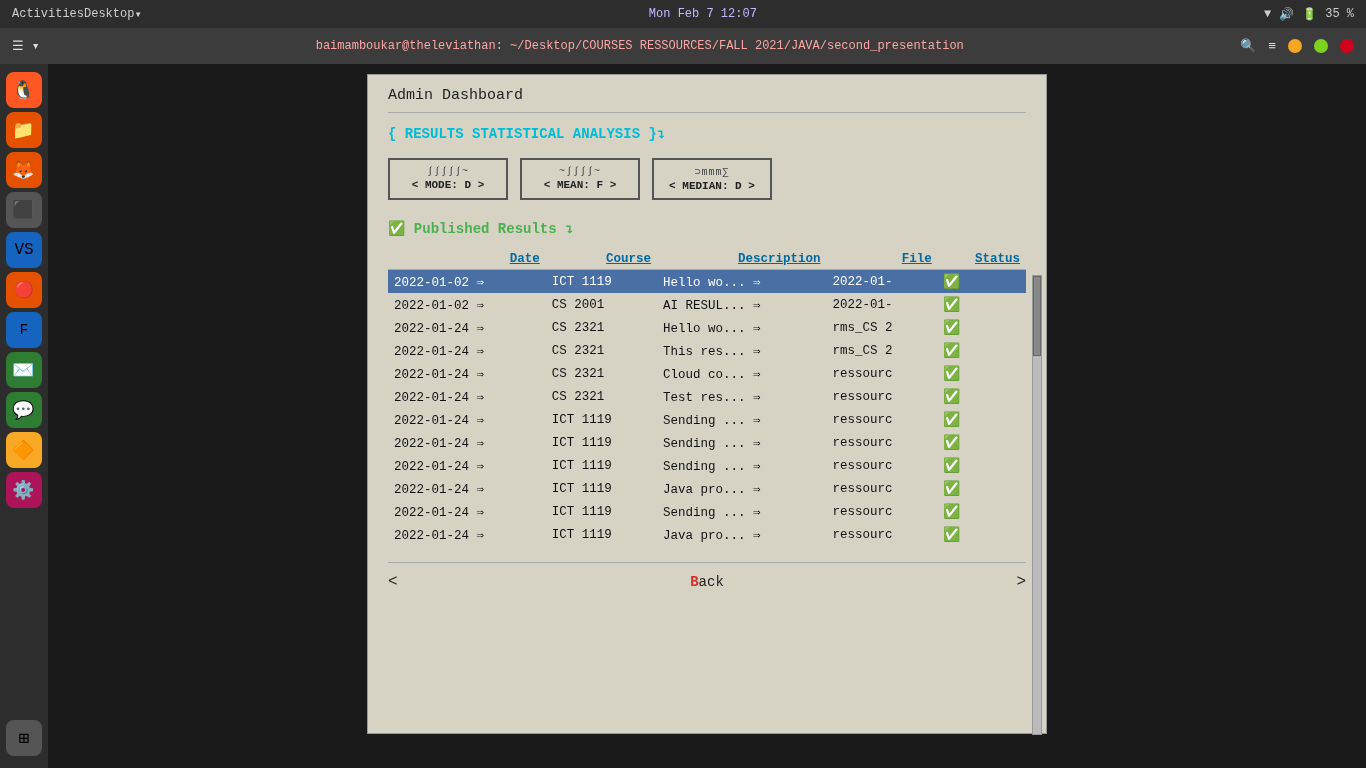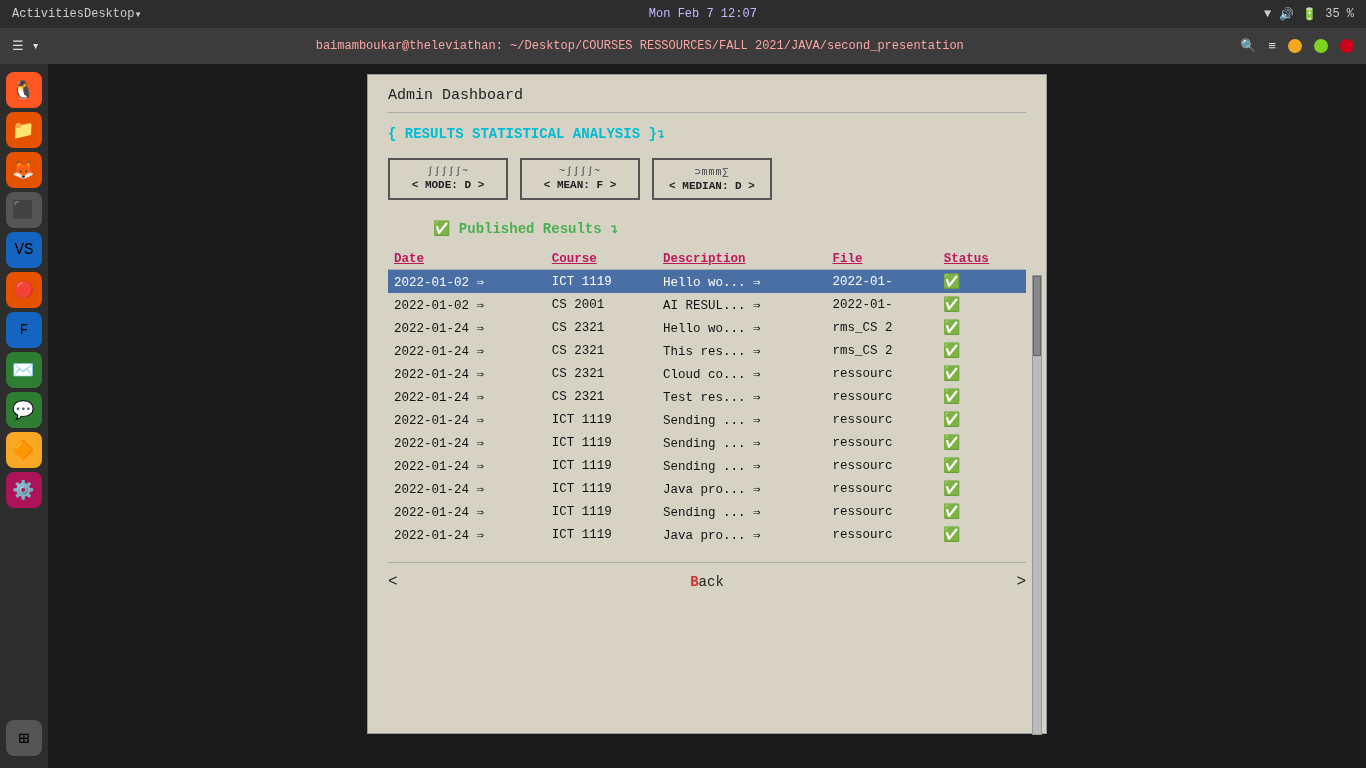--- a/index.html
+++ b/index.html
@@ -150,35 +150,34 @@
       font-size: 11px;
       font-weight: bold;
     }
 
     
     .results-header {
       color: #4caf50;
       font-size: 14px;
       font-weight: bold;
       margin-bottom: 12px;
-      margin-left: 45px;
     }
 
     
     .results-table {
       width: 100%;
       border-collapse: collapse;
       font-family: 'Courier New', monospace;
       font-size: 12.5px;
     }
     .results-table th {
-      text-align: left;
+      text-align: right;
       padding: 3px 6px;
       font-weight: bold;
-      color: #be185d;
+      color: #0369a1;
       border-bottom: 1px solid #aaa;
       text-decoration: underline;
     }
     .results-table td {
       padding: 3px 6px;
       color: #111;
       white-space: nowrap;
     }
     .results-table tr.selected td {
       background: #4a6fa5;

